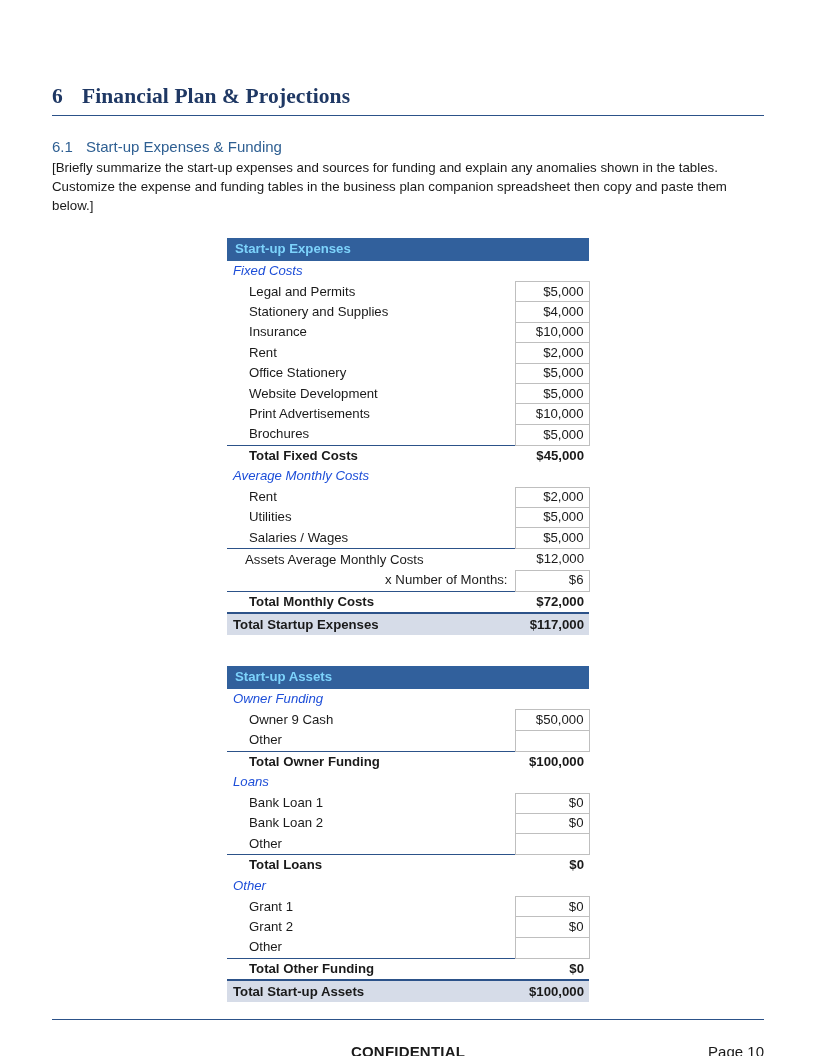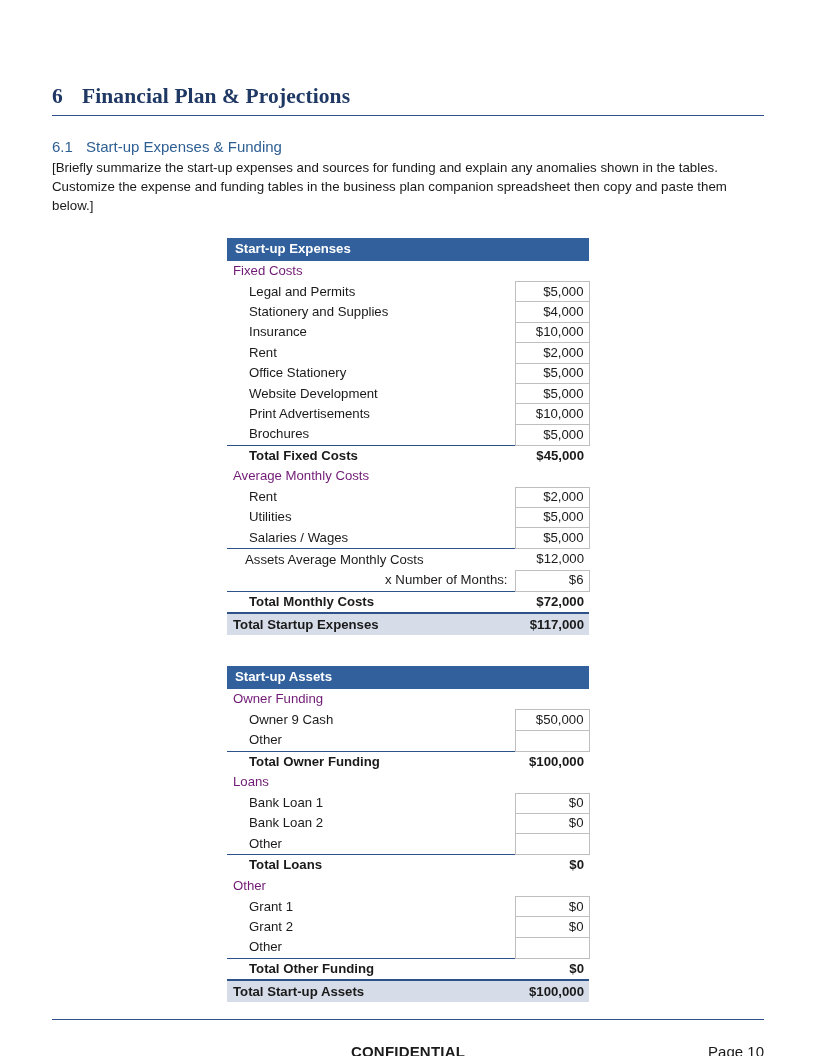--- a/index.html
+++ b/index.html
@@ -80,34 +80,35 @@
   .fin-table td, .fin-table th {
     padding: 0;
     vertical-align: middle;
     height: 20.4px;
     line-height: 20.4px;
   }
 
   
   tr.tbl-header th {
     background: #31609c;
-    color: #ffffff;
+    color: #7dd3fc;
     font-weight: bold;
     font-size: 13.2px;
     text-align: left;
     padding: 1px 0 2px 8px;
     height: 20px;
     line-height: 18px;
   }
 
   
   tr.sect td {
+    font-style: italic;
     font-size: 13.2px;
     padding-left: 6px;
-    color: #701a75;
+    color: #1d4ed8;
   }
 
   
   tr.item td.lbl {
     padding-left: 22px;
     color: #1a1a1a;
   }
   tr.item td.val {
     text-align: right;
     padding-right: 5px;

